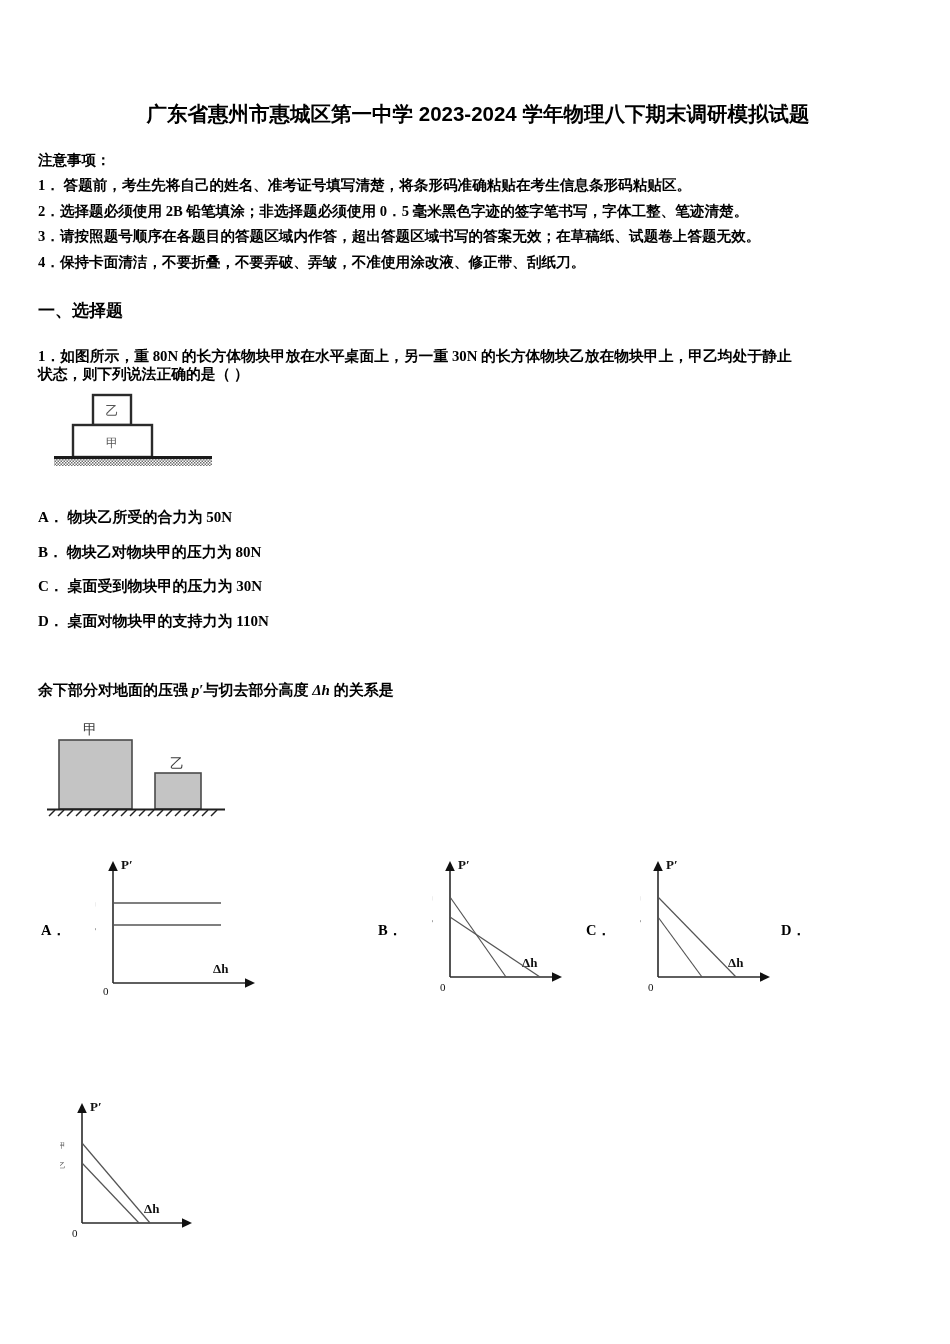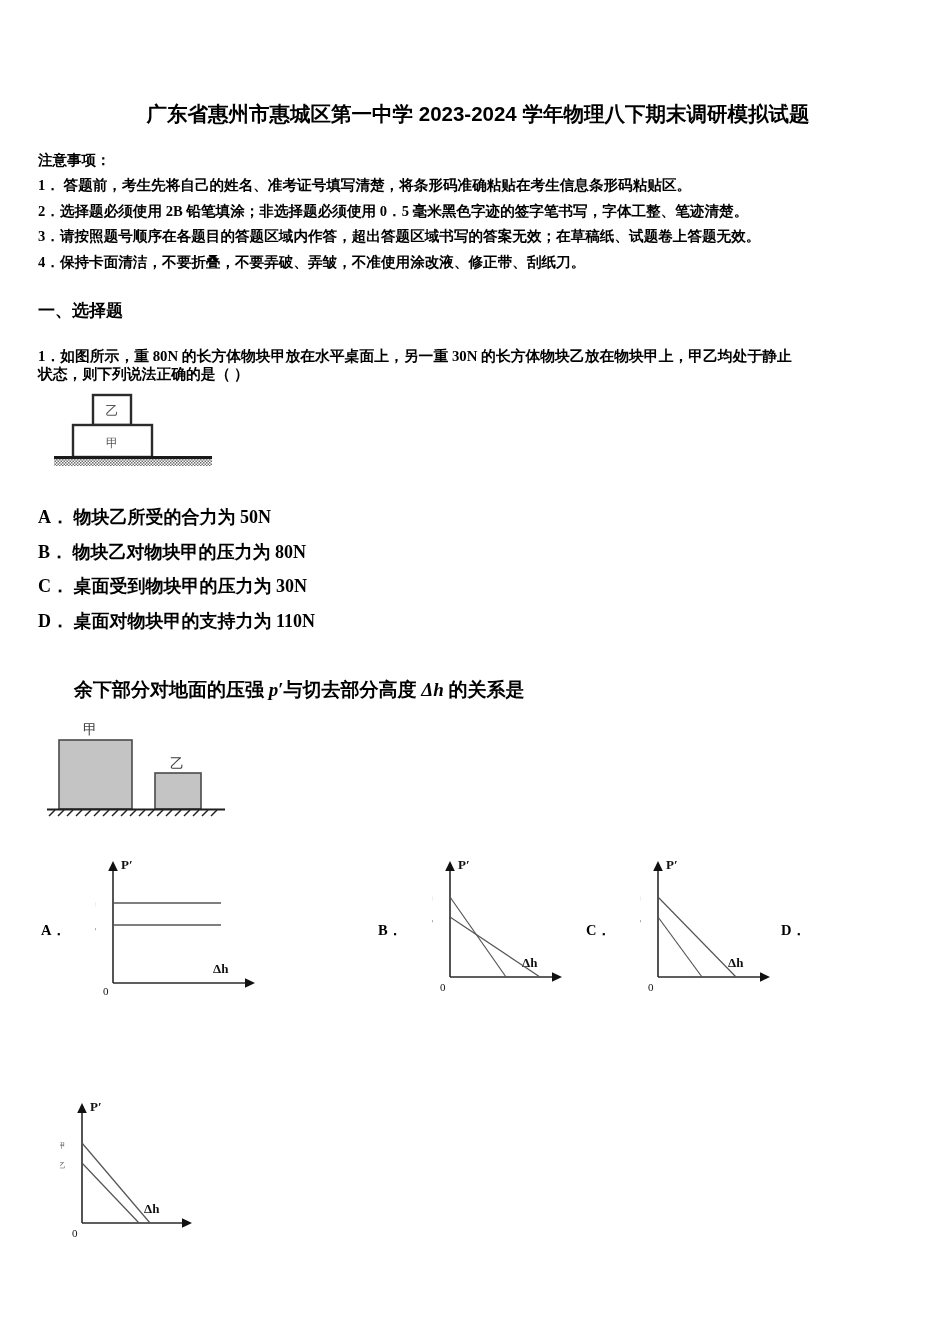--- a/index.html
+++ b/index.html
@@ -82,46 +82,45 @@
     left: 38px;
     top: 362px;
     font-size: 14.8px;
     font-weight: bold;
     line-height: 24px;
     white-space: nowrap;
   }
   .option {
     position: absolute;
     left: 38px;
-    font-size: 18px;
+    font-size: 15px;
     font-weight: bold;
     white-space: nowrap;
     line-height: 22px;
   }
   .opt-letter { font-family: "Liberation Serif", serif; }
 
   .q2-line1 {
     position: absolute;
     left: 38px;
     top: 641px;
     width: 890px;
     font-size: 14.2px;
     font-weight: bold;
     line-height: 24px;
     white-space: nowrap;
   }
   .q2-line2 {
     position: absolute;
     left: 38px;
     top: 678px;
-    font-size: 19px;
+    font-size: 15px;
     font-weight: bold;
     line-height: 24px;
     white-space: nowrap;
-    margin-left: 36px;
   }
   .ital { font-style: italic; }
   .sub-cn {
     font-size: 9.5px;
     vertical-align: sub;
     font-weight: bold;
   }
 
   
   .fig { position: absolute; }

